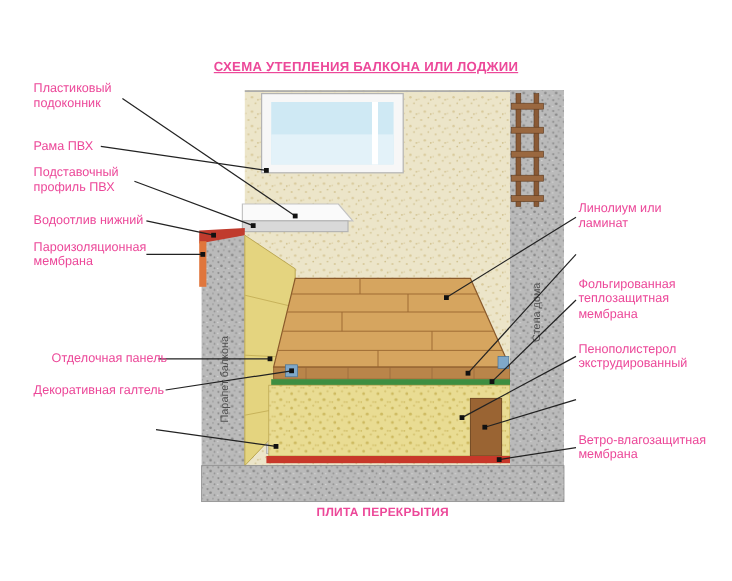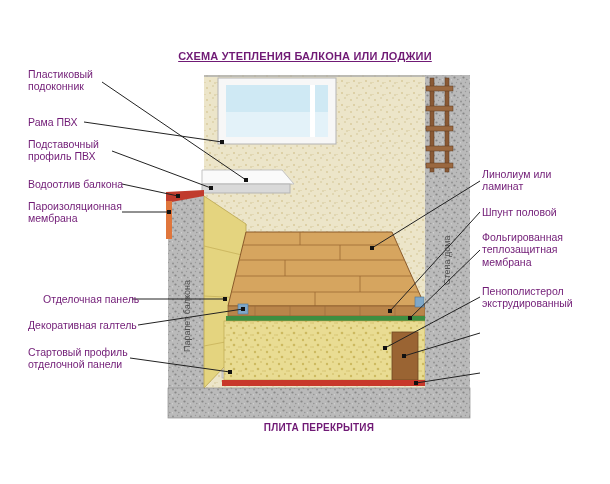--- a/index.html
+++ b/index.html
@@ -1,18 +1,18 @@
 <!DOCTYPE html>
 <html><head>
 <meta charset="utf-8">
 <style>
   html,body{margin:0;padding:0;background:#ffffff;}
   .page{
     position:relative;width:610px;height:484px;background:#ffffff;overflow:hidden;
-    font-family:"Liberation Sans", sans-serif;color:#701a75;
+    font-family:"Liberation Sans", sans-serif;color:#ec4899;
   }
   .title{
     position:absolute;left:0;top:50px;width:610px;text-align:center;
     font-size:11px;font-weight:700;text-decoration:underline;letter-spacing:.2px;
   }
   .slab-label{
     position:absolute;left:219px;top:422px;width:200px;text-align:center;
     font-size:10px;font-weight:700;letter-spacing:.2px;
   }
   .lbl{
@@ -163,26 +163,25 @@
       <rect x="408" y="316" width="4" height="4"></rect>
       <rect x="383" y="346" width="4" height="4"></rect>
       <rect x="402" y="354" width="4" height="4"></rect>
       <rect x="414" y="381" width="4" height="4"></rect>
     </g>
   </svg>
 
   <div class="lbl" style="left:28px;top:68px;width:92px;">Пластиковый подоконник</div>
   <div class="lbl" style="left:28px;top:138px;width:100px;">Подставочный профиль ПВХ</div>
   <div class="lbl" style="left:28px;top:116px;width:100px;">Рама ПВХ</div>
-  <div class="lbl" style="left:28px;top:178px;width:112px;">Водоотлив балкона</div>
+  <div class="lbl" style="left:28px;top:178px;width:112px;">Водоотлив нижний</div>
   <div class="lbl" style="left:28px;top:200px;width:108px;">Пароизоляционная мембрана</div>
   <div class="lbl" style="left:28px;top:293px;width:116px;margin-left:15px;">Отделочная панель</div>
   <div class="lbl" style="left:28px;top:319px;width:126px;">Декоративная галтель</div>
-  <div class="lbl" style="left:28px;top:346px;width:112px;">Стартовый профиль отделочной панели</div>
 
   <div class="lbl right" style="left:482px;top:168px;width:82px;">Линолиум или ламинат</div>
-  <div class="lbl right" style="left:482px;top:206px;width:120px;">Шпунт половой</div>
   <div class="lbl right" style="left:482px;top:285px;width:104px;">Пенополистерол экструдированный</div>
   <div class="lbl right" style="left:482px;top:231px;width:100px;">Фольгированная теплозащитная мембрана</div>
+  <div class="lbl right" style="left:482px;top:361px;width:118px;">Ветро-влагозащитная мембрана</div>
 
   <div class="slab-label">ПЛИТА ПЕРЕКРЫТИЯ</div>
 
 </div>
 
 </body></html>

